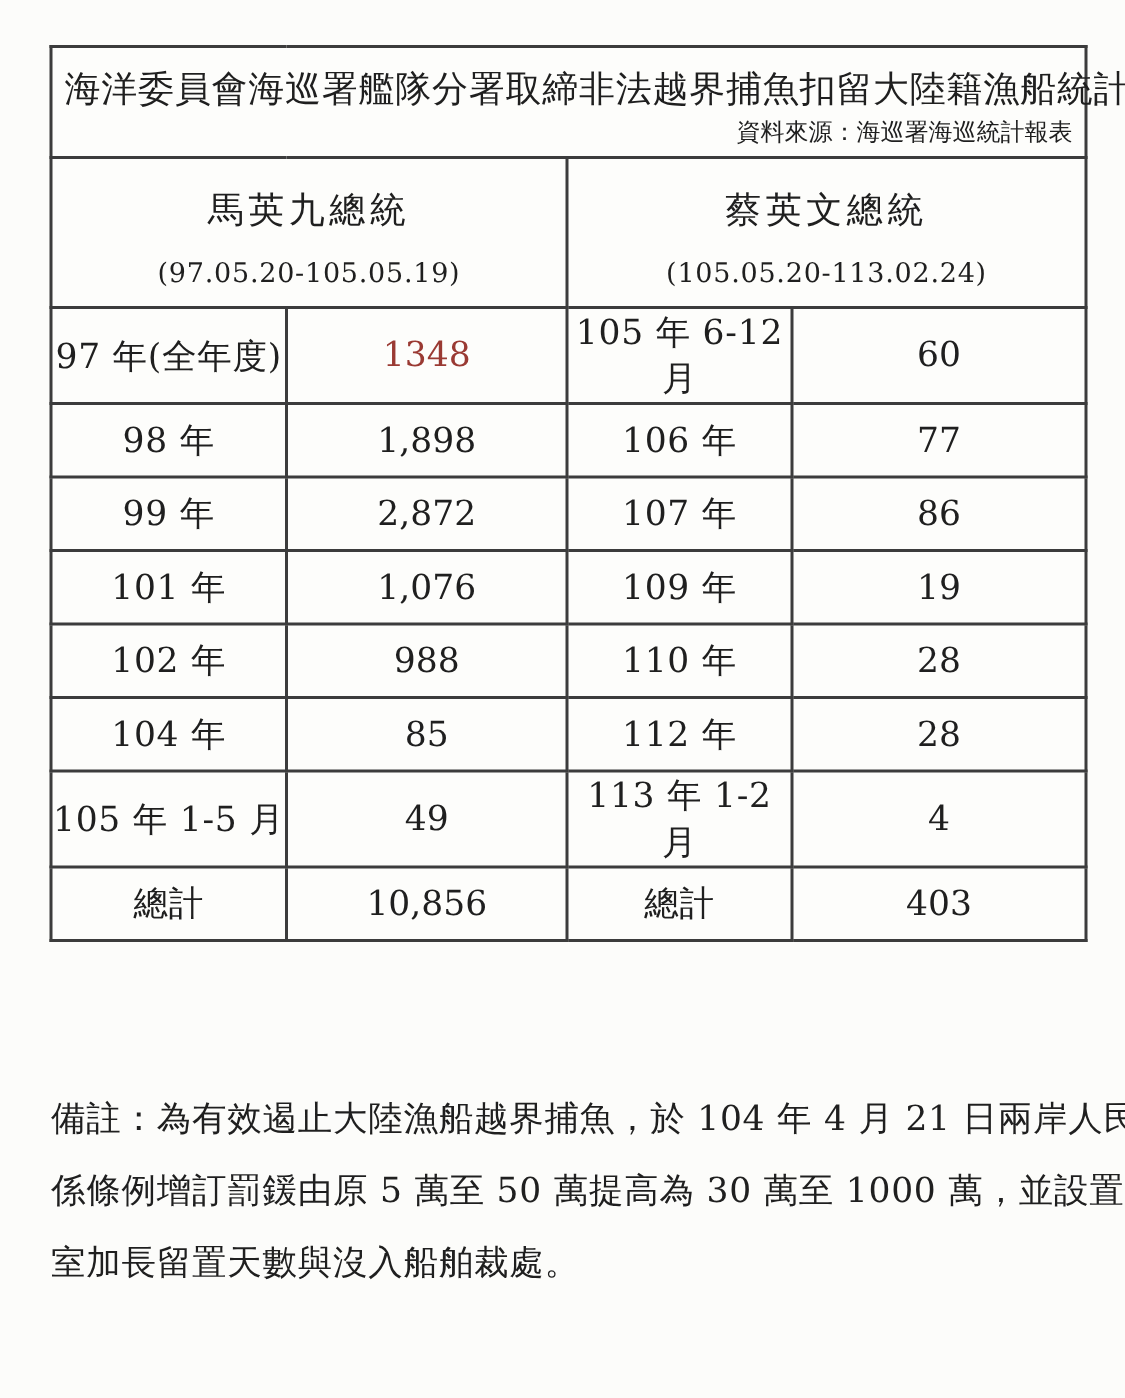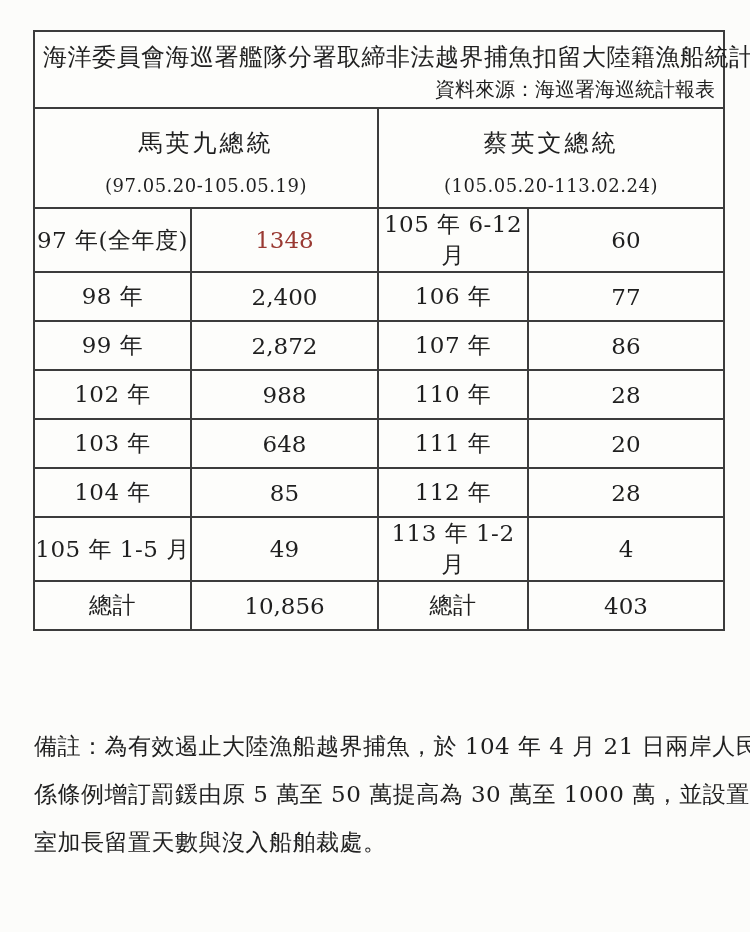--- a/index.html
+++ b/index.html
@@ -35,21 +35,21 @@
     height: 72px;
     text-align: left;
   }
   .doc-title {
     font-size: 24px;
     letter-spacing: 0.5px;
     padding: 9px 4px 0 8px;
     white-space: nowrap;
   }
   .doc-source {
-    font-size: 20px;
+    font-size: 16px;
     text-align: right;
     padding: 3px 8px 4px 0;
   }
   tr.header-row td {
     height: 98px;
     margin-top: 48px;
   }
   .pres-name {
     font-size: 24px;
     letter-spacing: 3px;
@@ -114,47 +114,47 @@
 
     <tr class="data-row">
       <td class="year-cell">97 年(全年度)</td>
       <td class="value-cell" style="color: rgb(154, 58, 51); margin-left: 44px;">1348</td>
       <td class="year-cell">105 年 6-12 月</td>
       <td class="value-cell">60</td>
     </tr>
 
     <tr class="data-row">
       <td class="year-cell">98 年</td>
-      <td class="value-cell">2,400</td>
+      <td class="value-cell">1,898</td>
       <td class="year-cell">106 年</td>
       <td class="value-cell">77</td>
     </tr>
 
     <tr class="data-row">
       <td class="year-cell">99 年</td>
       <td class="value-cell">2,872</td>
       <td class="year-cell">107 年</td>
       <td class="value-cell">86</td>
     </tr>
 
 
+    <tr class="data-row">
+      <td class="year-cell">101 年</td>
+      <td class="value-cell">1,076</td>
+      <td class="year-cell">109 年</td>
+      <td class="value-cell">19</td>
+    </tr>
 
     <tr class="data-row">
       <td class="year-cell">102 年</td>
       <td class="value-cell">988</td>
       <td class="year-cell">110 年</td>
       <td class="value-cell">28</td>
     </tr>
 
-    <tr class="data-row">
-      <td class="year-cell">103 年</td>
-      <td class="value-cell">648</td>
-      <td class="year-cell">111 年</td>
-      <td class="value-cell">20</td>
-    </tr>
 
     <tr class="data-row">
       <td class="year-cell">104 年</td>
       <td class="value-cell">85</td>
       <td class="year-cell">112 年</td>
       <td class="value-cell">28</td>
     </tr>
 
     <tr class="data-row">
       <td class="year-cell">105 年 1-5 月</td>

